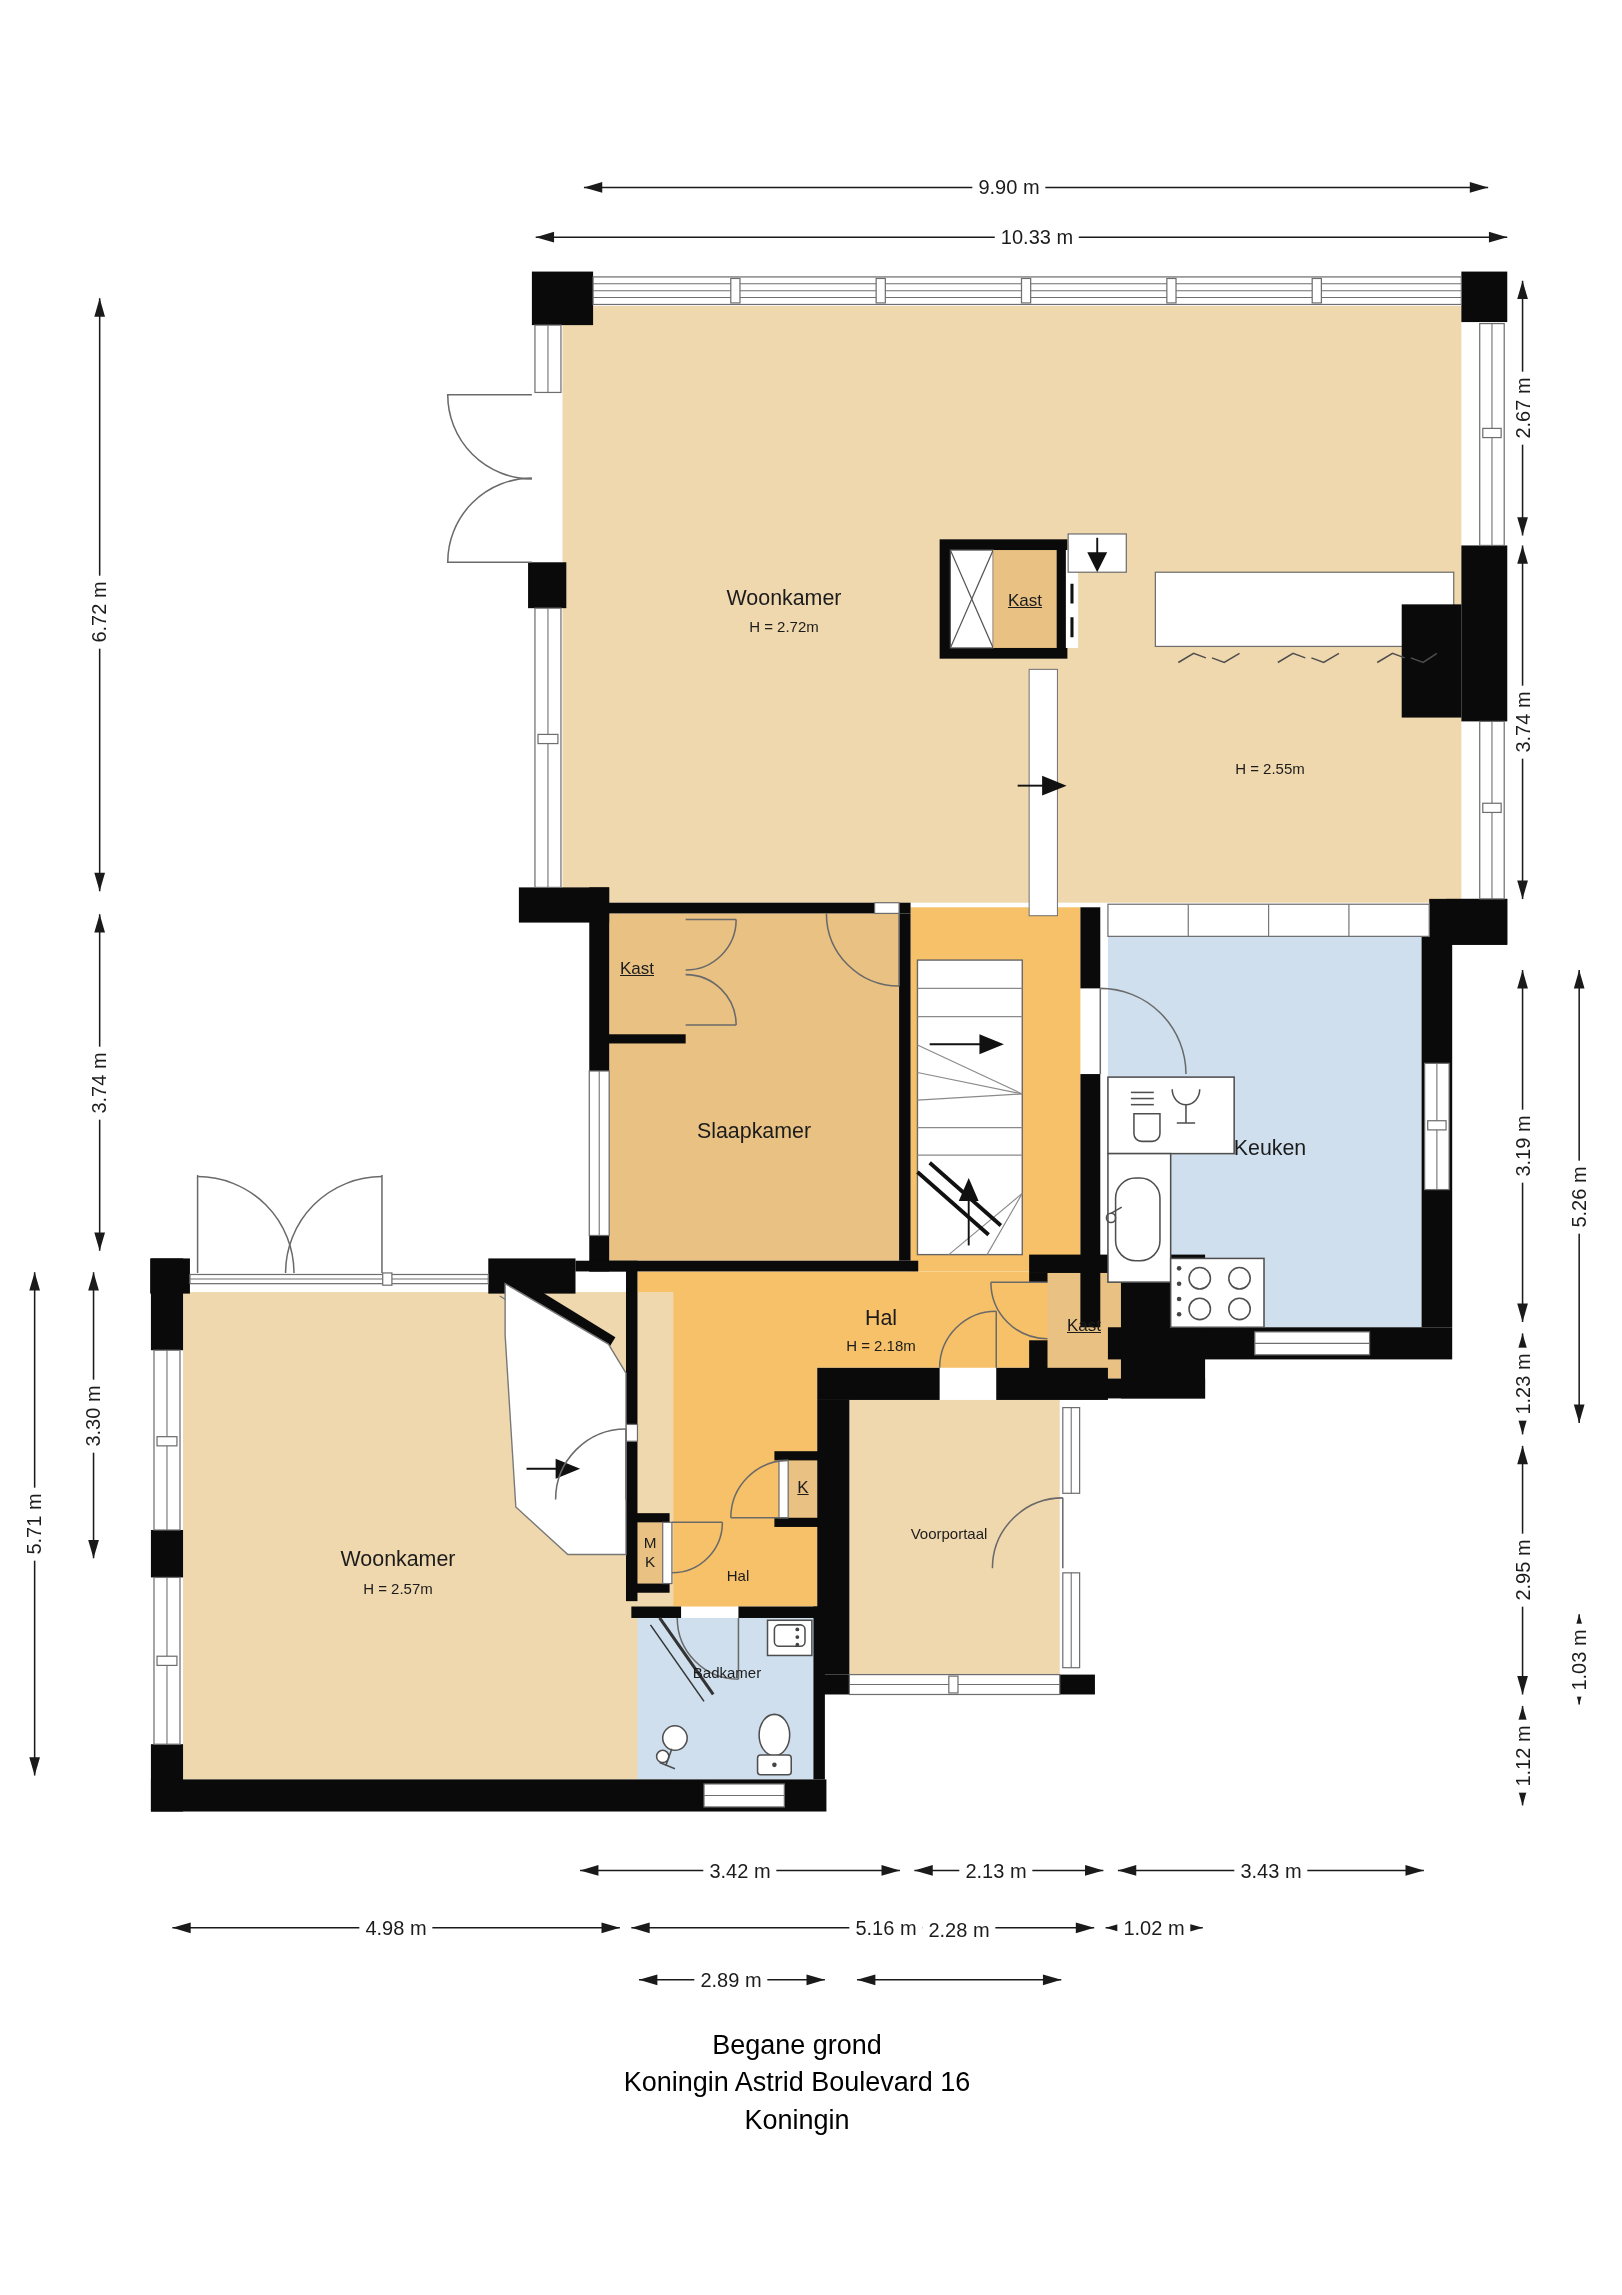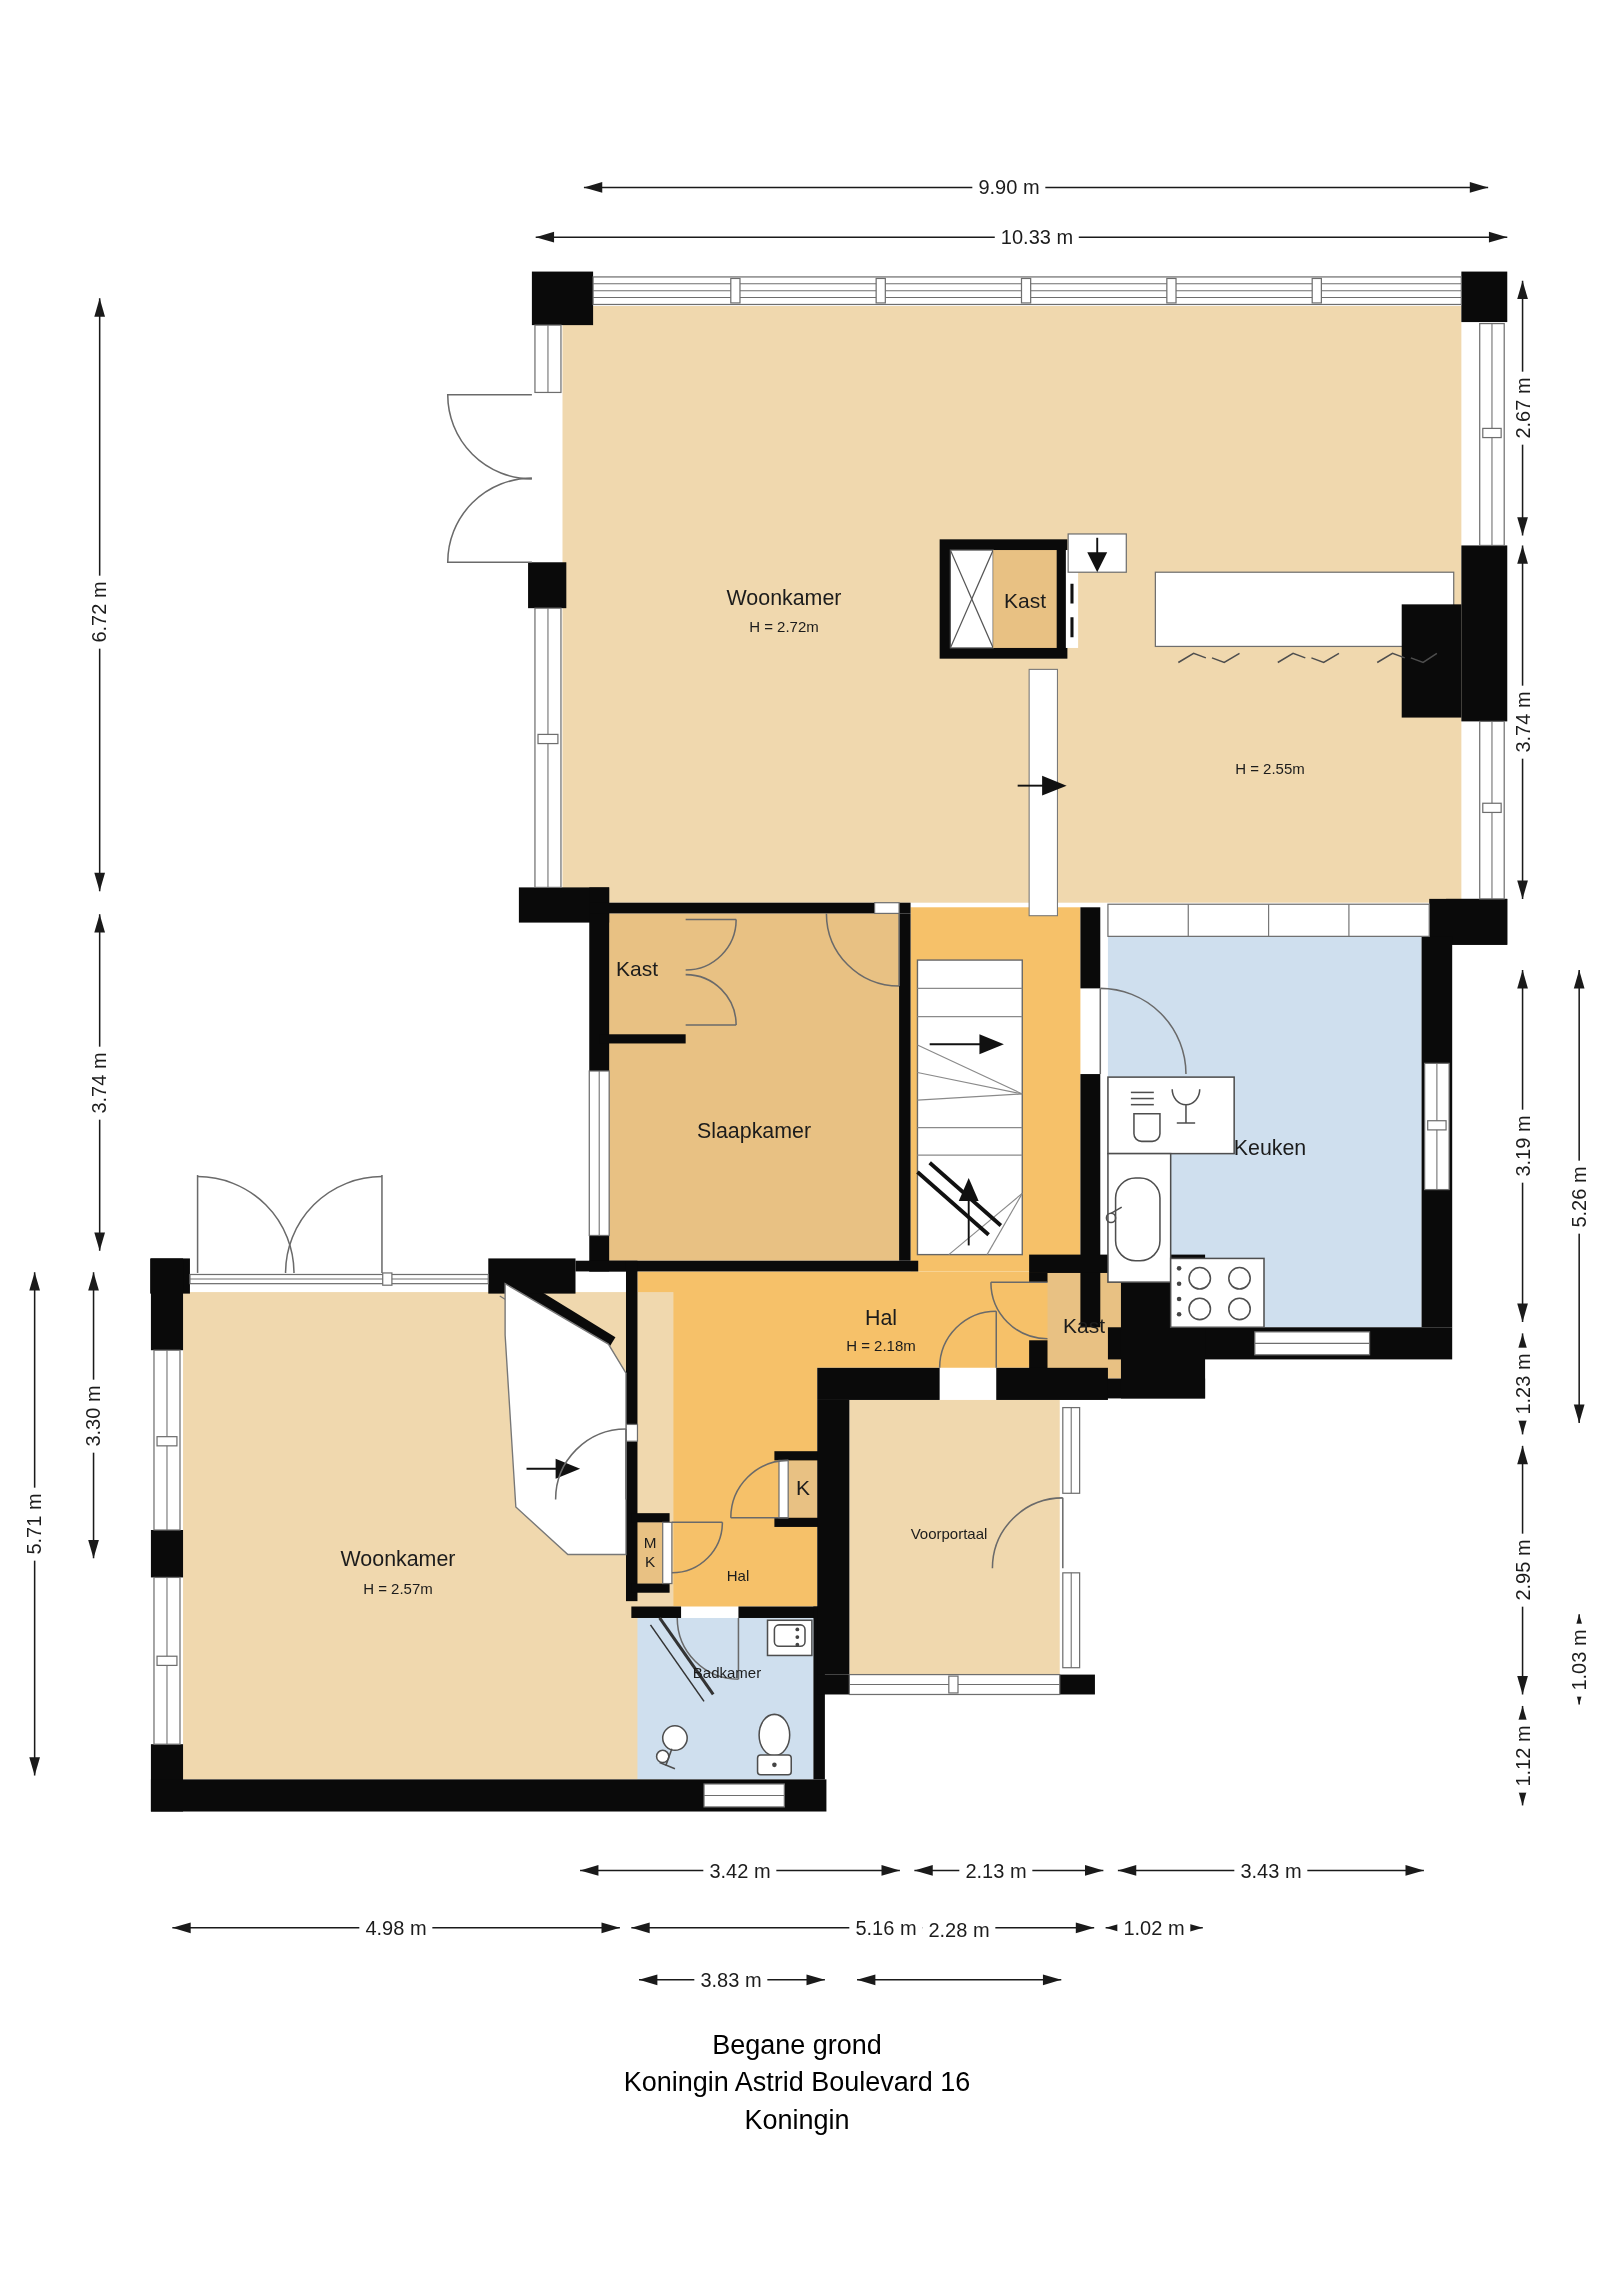--- a/index.html
+++ b/index.html
@@ -16,21 +16,21 @@
   .fx{fill:#fff;stroke:#4e4e4e;stroke-width:2;}
   .fxl{fill:none;stroke:#4e4e4e;stroke-width:2;}
   .dimline{stroke:var(--dim);stroke-width:2;}
   .cut{stroke:#111;stroke-width:5;}
   .stair{stroke:#8a8a8a;stroke-width:1.5;fill:none;}
   .arrow{fill:#111;}
   .alin{stroke:#111;stroke-width:2.5;}
   .lbl{position:absolute;transform:translate(-50%,-50%);white-space:nowrap;color:#1c1c1c;}
   .room{font-size:21.4px;}
   .sub{font-size:15px;}
-  .small{font-size:21px;}
+  .small{font-size:17px;text-decoration:underline;}
   .tiny{font-size:15.3px;}
   .dim{font-size:20px;background:#fff;padding:0 6.1px;}
   .dimv{transform:translate(-50%,-50%) rotate(-90deg);}
   .title{font-size:27px;color:#000;}
 </style>
 </head>
 <body>
 
 <div id="plan">
 <svg width="1623" height="2295" viewBox="0 0 2121 3000">
@@ -420,20 +420,20 @@
 <div class="lbl dim dimv" style="left:1523px;top:1570px">2.95 m</div>
 <div class="lbl dim dimv" style="left:1523px;top:1756px">1.12 m</div>
 <div class="lbl dim dimv" style="left:1579px;top:1197px">5.26 m</div>
 <div class="lbl dim dimv" style="left:1579px;top:1660px">1.03 m</div>
 <div class="lbl dim" style="left:740px;top:1871px">3.42 m</div>
 <div class="lbl dim" style="left:996px;top:1871px">2.13 m</div>
 <div class="lbl dim" style="left:1271px;top:1871px">3.43 m</div>
 <div class="lbl dim" style="left:396px;top:1928px">4.98 m</div>
 <div class="lbl dim" style="left:886px;top:1928px">5.16 m</div>
 <div class="lbl dim" style="left:1154px;top:1928px">1.02 m</div>
-<div class="lbl dim" style="left:731px;top:1980px">3.83 m</div>
+<div class="lbl dim" style="left:731px;top:1980px">2.89 m</div>
 <div class="lbl dim" style="left:959px;top:1930px">2.28 m</div>
 
 <div class="lbl title" style="left:797px;top:2045px">Begane grond</div>
 <div class="lbl title" style="left:797px;top:2082px">Koningin Astrid Boulevard 16</div>
 <div class="lbl title" style="left:797px;top:2120px">Koningin</div>
 </div>
 
 
 </body></html>

